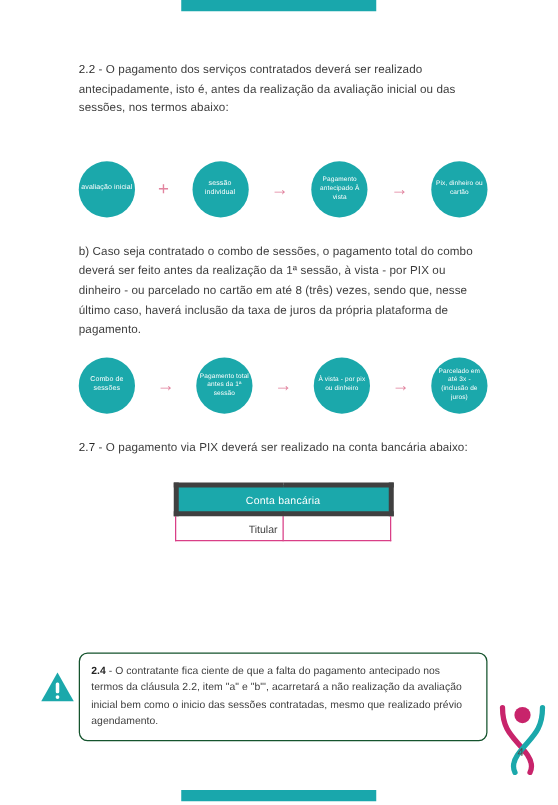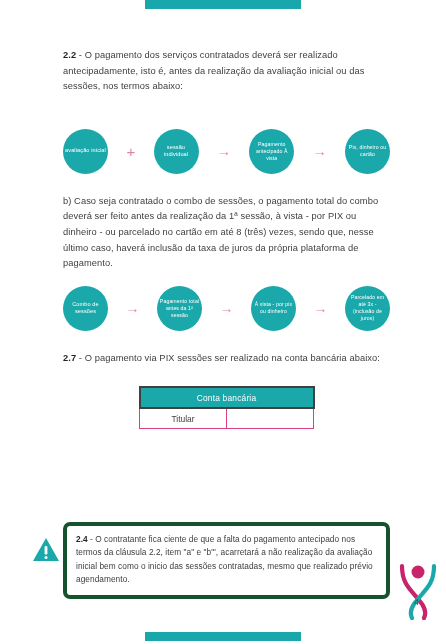--- a/index.html
+++ b/index.html
@@ -35,21 +35,21 @@
     width: 327px;
   }
 
   p.para {
     margin: 0 0 0 0;
     font-size: 9.3px;
     line-height: 15.6px;
     letter-spacing: 0.08px;
     color: #3d3d3d;
   }
-  p.para b { font-weight: bold; color: #262626; }
+  p.para b { font-weight: normal; color: #262626; }
   .gap-lg { height: 20px; }
   .gap-md { height: 14px; }
 
   
   .flow {
     display: flex;
     align-items: center;
     justify-content: center;
     width: 327px;
   }
@@ -104,45 +104,45 @@
     width: 176px;
     table-layout: fixed;
   }
   table.bank th.header {
     background: #1ba8ab;
     color: #ffffff;
     font-weight: normal;
     font-size: 8.4px;
     letter-spacing: 0.2px;
     height: 17px;
-    border: 2px solid #404040;
+    border: 4px solid #404040;
     text-align: center;
   }
   table.bank td {
     border: 1px solid #d93f87;
     height: 19px;
     font-size: 8.4px;
     color: #3d3d3d;
     padding: 0 4px;
   }
   table.bank td.label {
     width: 56px;
-    text-align: center;
+    text-align: right;
     margin-top: 42px;
   }
   table.bank td.value { background: #ffffff; }
 
   
   .callout {
     position: absolute;
     left: 63px;
     top: 522px;
     width: 327px;
     box-sizing: border-box;
-    border: 4px solid #14532d;
+    border: 1px solid #14532d;
     border-radius: 7px;
     padding: 7px 9px 8px 9px;
     background: #ffffff;
   }
   .callout p {
     margin: 0;
     font-size: 8.3px;
     line-height: 13.4px;
     color: #3d3d3d;
     letter-spacing: 0.05px;
@@ -241,21 +241,21 @@
       <span class="arrow">→</span>
     </div>
     <div class="flow-node small-txt">
       <span>Parcelado em até 3x - (inclusão de juros)</span>
     </div>
   </div>
 
   <div class="gap-lg"></div>
 
   <p class="para">
-    <b>2.7</b><span> - </span><span>O pagamento via PIX sessões ser realizado na conta bancária abaixo:</span>
+    <b>2.7</b><span> - </span><span>O pagamento via PIX deverá ser realizado na conta bancária abaixo:</span>
   </p>
 
   <div class="gap-lg"></div>
 
   <div class="table-wrap">
     <table class="bank">
       <tbody>
           <tr>
         <th class="header" colspan="2">Conta bancária</th>
       </tr>

